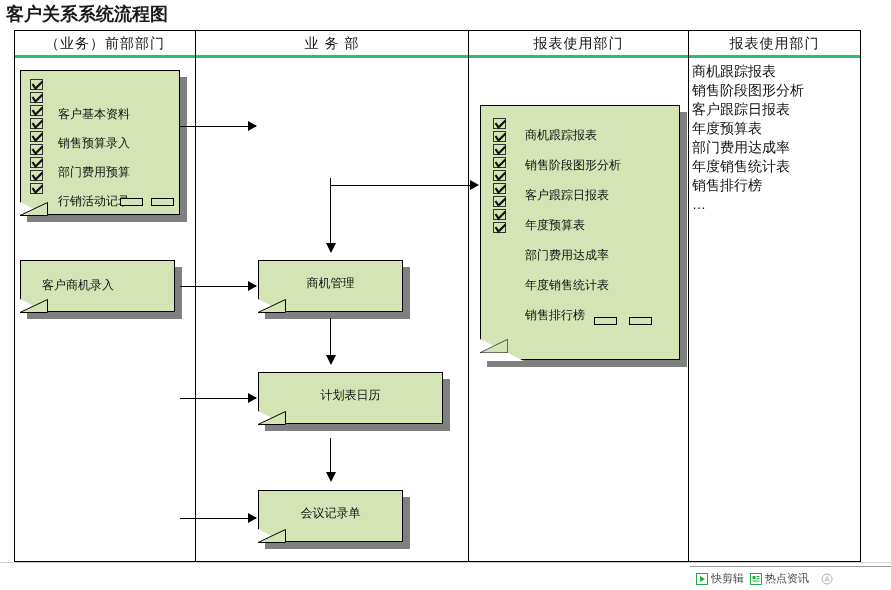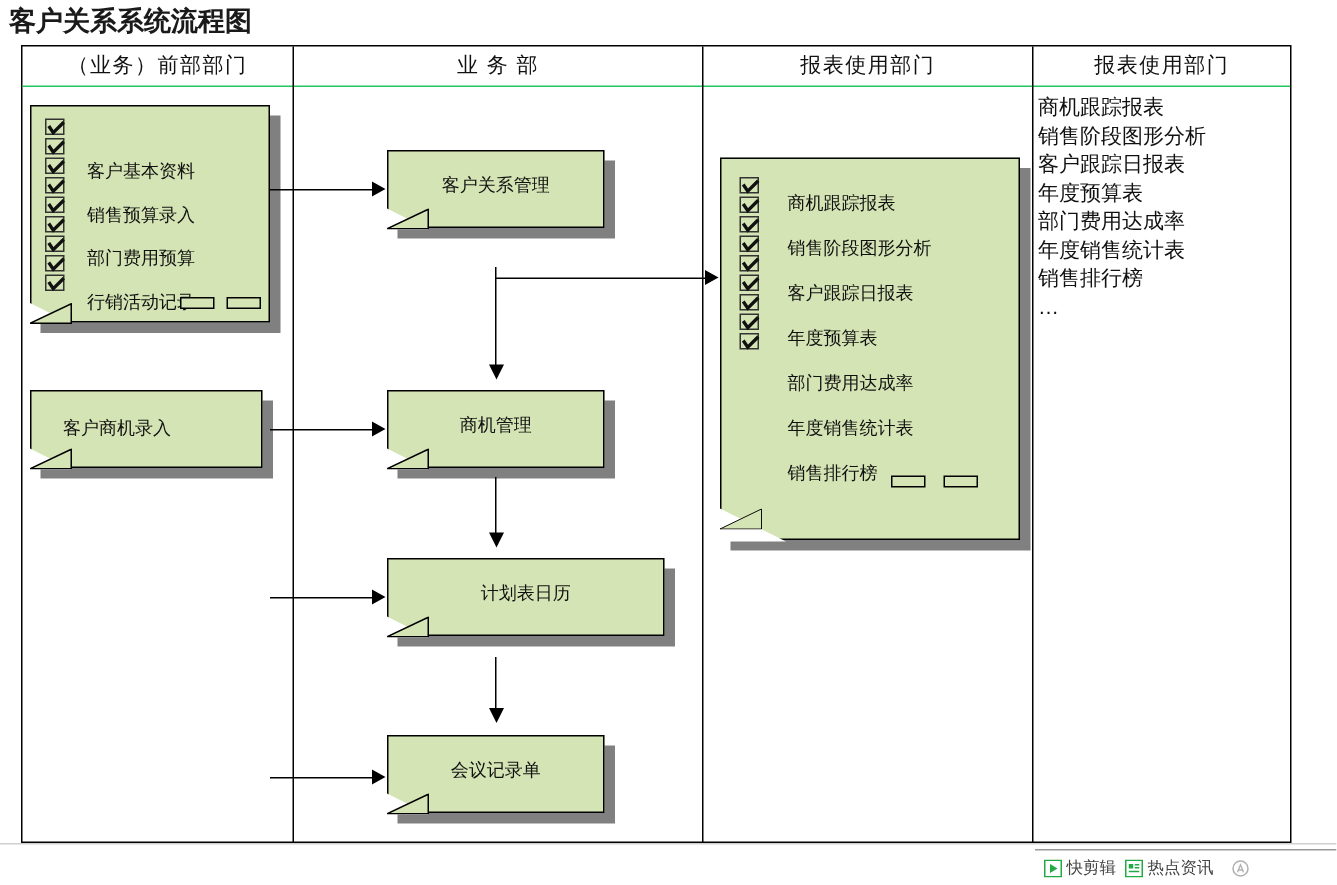--- a/index.html
+++ b/index.html
@@ -23,21 +23,21 @@
   
   .table-frame{
     position:absolute;left:14px;top:30px;
     width:847px;height:532px;
     border:1px solid #000;
     box-sizing:border-box;
     background:transparent;
   }
   .hdr-row{
     position:absolute;left:0;top:0;width:100%;height:27px;
-    border-bottom:1px solid #22c55e;box-sizing:border-box;
+    border-bottom:3px solid #22c55e;box-sizing:border-box;
   }
   .hdr-cell{
     position:absolute;top:0;height:26px;
     display:flex;align-items:center;justify-content:center;
     font-size:14px;color:#111;
     letter-spacing:1px;
     box-sizing:border-box;
   }
   .vline{position:absolute;top:0;width:0;border-left:1px solid #000;height:531px;}
 
@@ -232,31 +232,20 @@
       <div class="tri"></div>
       <svg class="edge" width="28" height="14" viewBox="0 0 28 14">
         <path d="M0,13.5 L27.5,13.5 L27.5,0.5 Z" fill="#d4e4b4" stroke="#000" stroke-width="1"></path>
       </svg>
     </div>
     <div class="shape-label left" style="padding-bottom:1px;">客户商机录入</div>
   </div>
 
 
 
-  <div class="shape" style="left:258px;top:100px;width:145px;height:52px;">
-    <div class="shadow"></div>
-    <div class="body"></div>
-    <div class="fold">
-      <div class="tri"></div>
-      <svg class="edge" width="28" height="14" viewBox="0 0 28 14">
-        <path d="M0,13.5 L27.5,13.5 L27.5,0.5 Z" fill="#d4e4b4" stroke="#000" stroke-width="1"></path>
-      </svg>
-    </div>
-    <div class="shape-label center" style="padding-bottom:6px;">客户关系管理</div>
-  </div>
 
   <div class="shape" style="left:258px;top:260px;width:145px;height:52px;">
     <div class="shadow"></div>
     <div class="body"></div>
     <div class="fold">
       <div class="tri"></div>
       <svg class="edge" width="28" height="14" viewBox="0 0 28 14">
         <path d="M0,13.5 L27.5,13.5 L27.5,0.5 Z" fill="#d4e4b4" stroke="#000" stroke-width="1"></path>
       </svg>
     </div>

